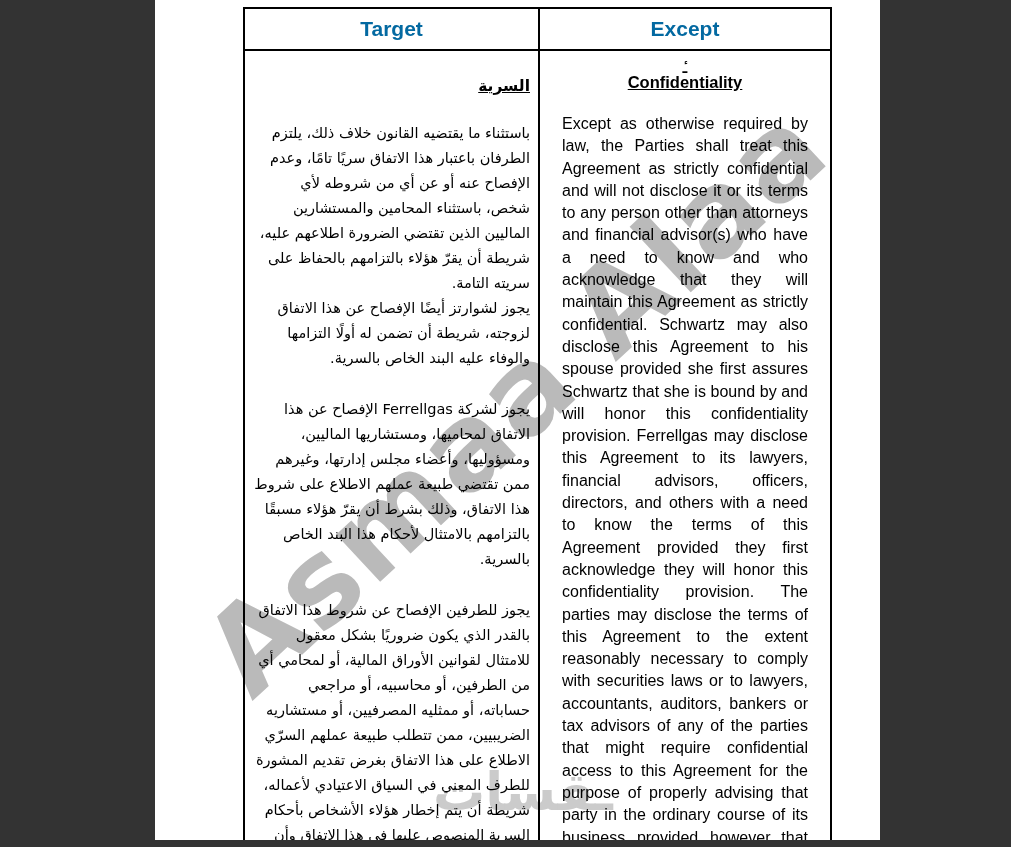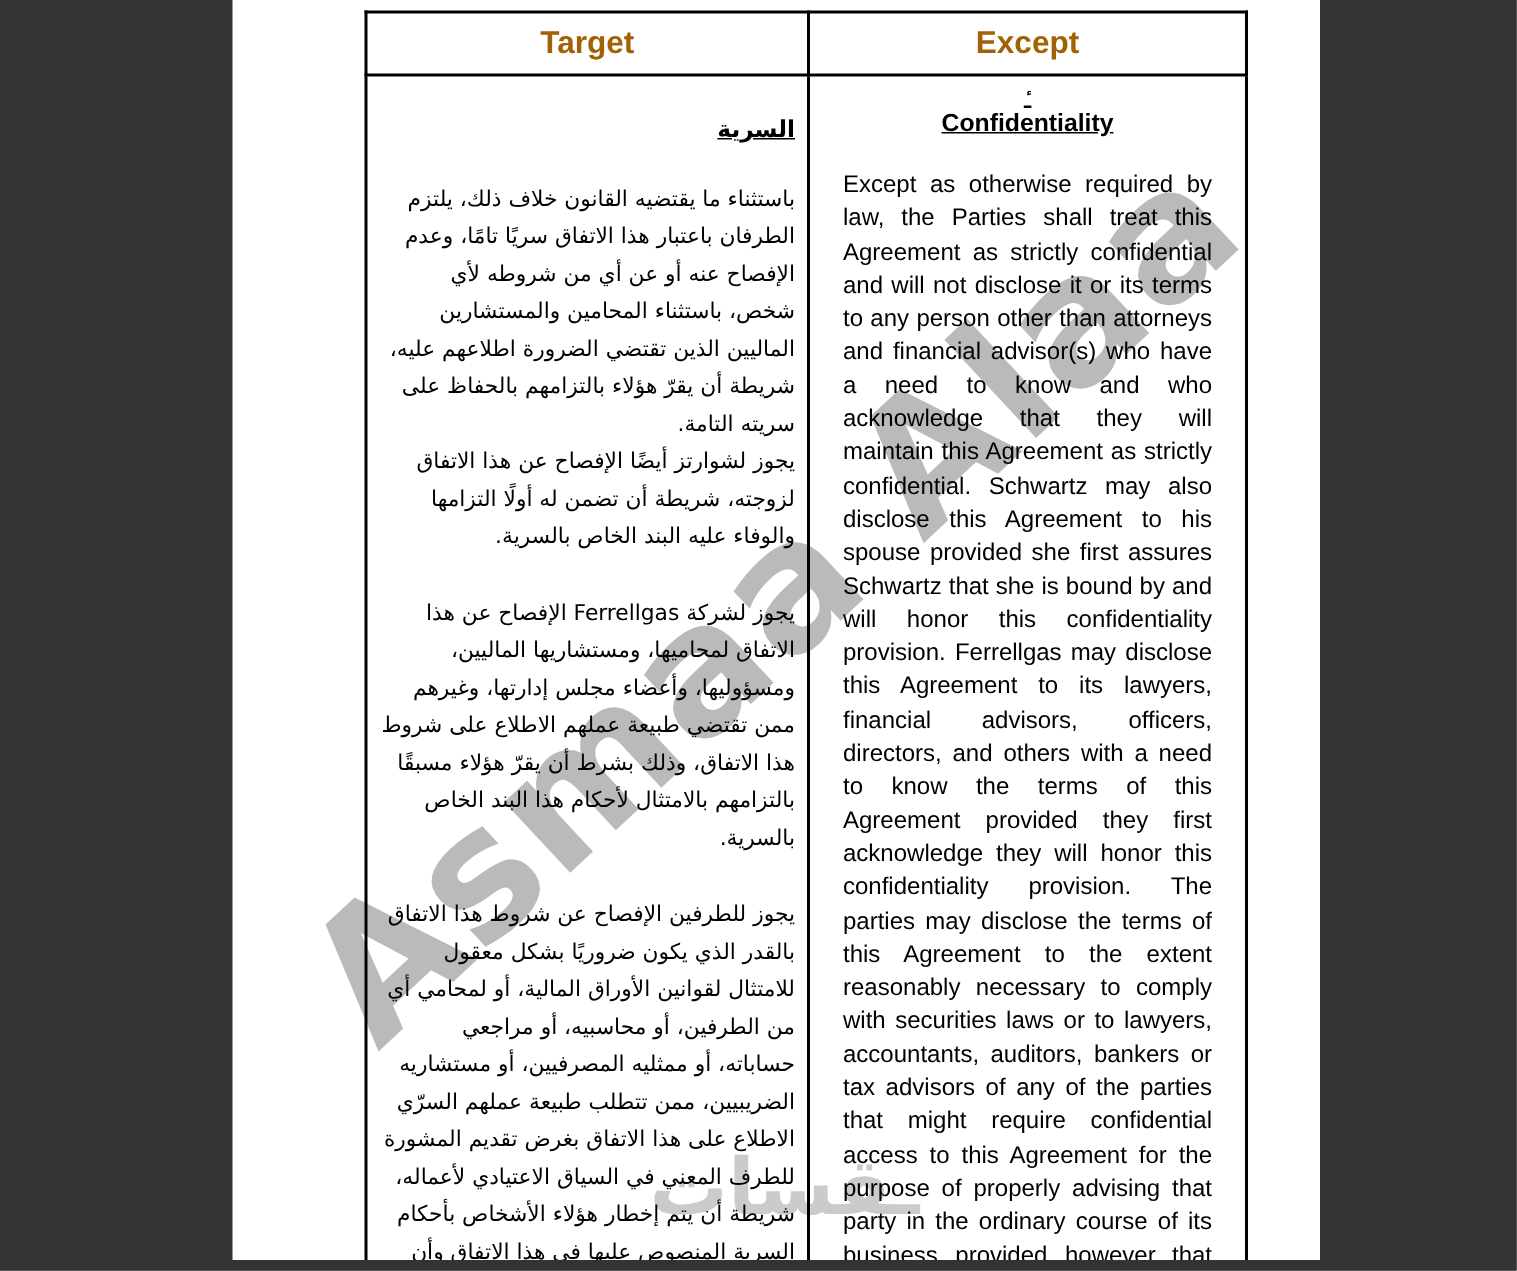--- a/index.html
+++ b/index.html
@@ -72,21 +72,21 @@
   .doc-table td {
     border: 2px solid #000000;
     background: transparent;
   }
   .doc-table thead th {
     height: 36px;
     font-size: 21px;
     font-weight: bold;
     text-align: center;
     vertical-align: middle;
-    color: #a16207;
+    color: #0369a1;
     padding: 2px;
     border-radius: 11px;
   }
   .doc-table td {
     vertical-align: top;
     padding: 10px 8px 8px 8px;
     color: #000000;
   }
   .target-cell { width: 289px; }
   .source-cell { width: 286px; }

